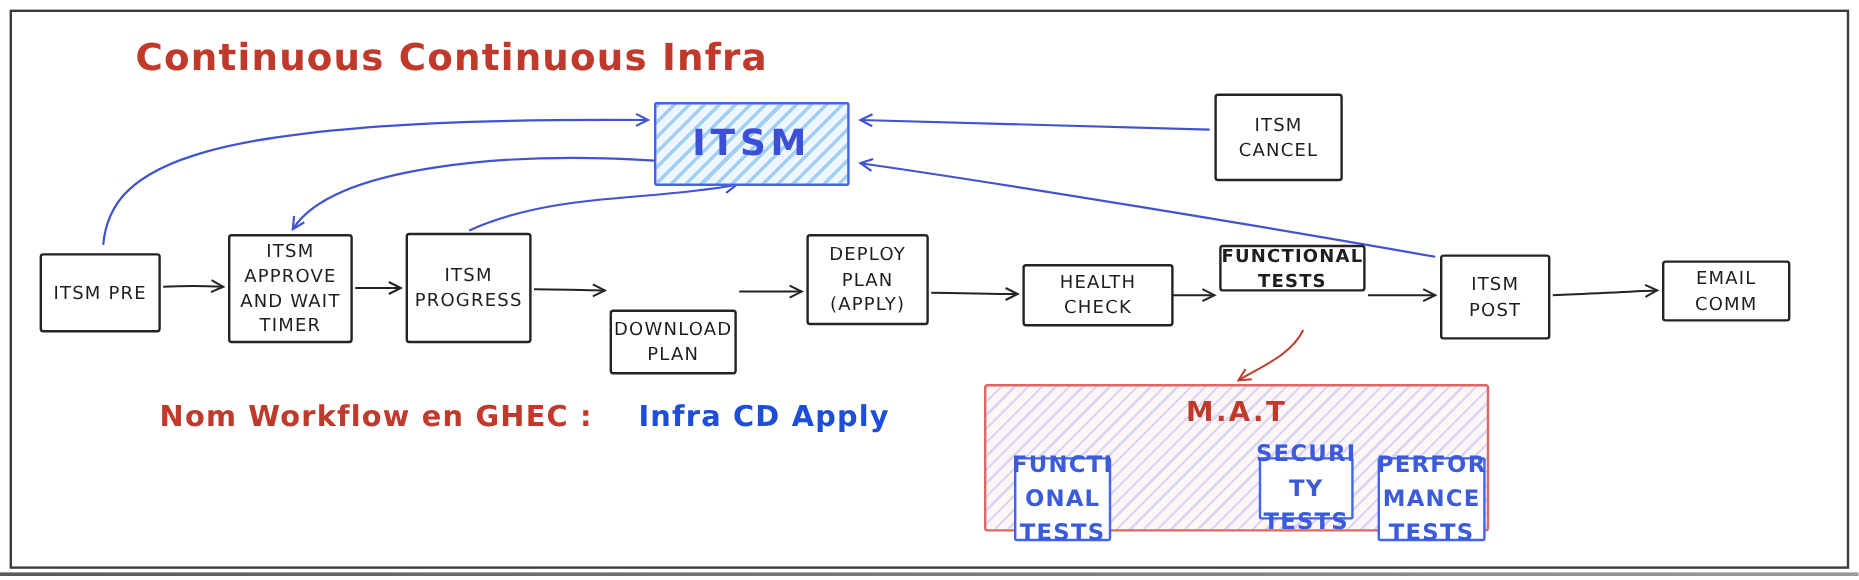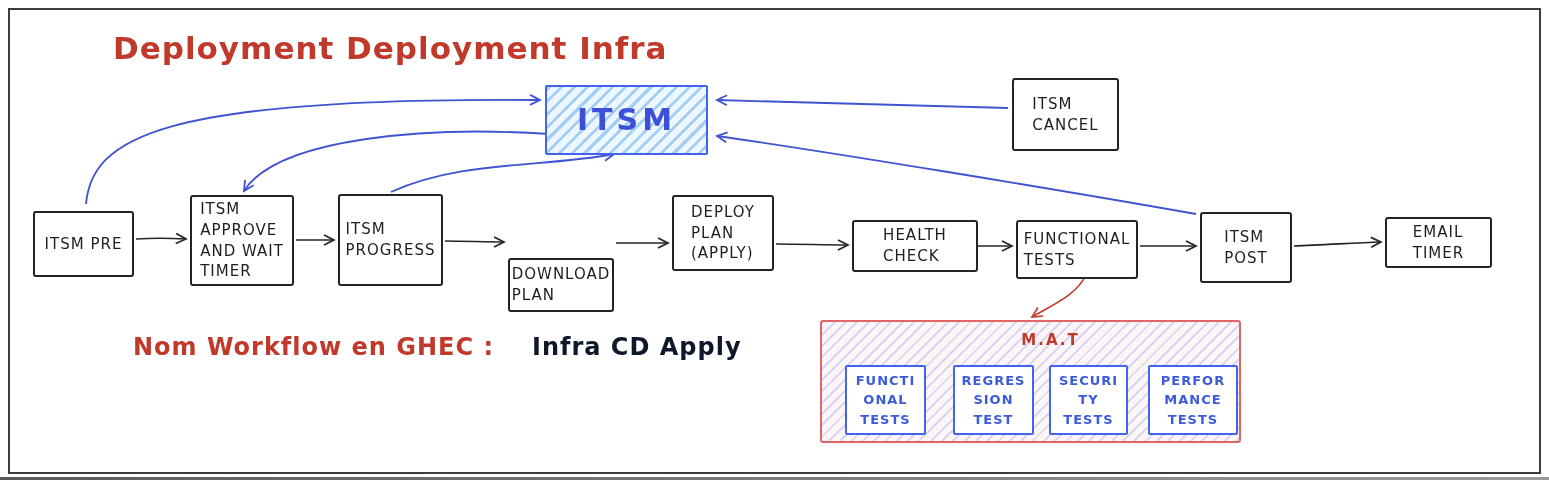--- a/index.html
+++ b/index.html
@@ -18,50 +18,50 @@
   .edges-layer { position:absolute; left:0; top:0; width:1549px; height:483px; }
   .diagram-title {
     position:absolute; left:113px; top:30px;
     font-size:31px; font-weight:bold; color:#c0392b; letter-spacing:1px;
   }
   .caption-row {
     position:absolute; left:133px; top:333px; display:flex; gap:38px;
     font-size:24px; font-weight:bold; letter-spacing:1px;
   }
   .caption-red { color:#c0392b; }
-  .caption-blue { color:#0f172a; }
+  .caption-blue { color:#1d4ed8; }
   .node {
     position:absolute; border:2px solid #242424; background:#ffffff;
-    display:flex; align-items:center; justify-content:center; text-align:left;
+    display:flex; align-items:center; justify-content:center; text-align:center;
     color:#1e1e1e; font-size:15px; letter-spacing:1px; line-height:1.38;
     border-radius:3px; box-sizing:border-box;
   }
   .lbl { white-space:pre-line; }
   .node-itsm {
     border:2px solid #4263eb;
     background-color:#eef6ff;
     background-image:repeating-linear-gradient(135deg, #a5d0f5 0 3px, rgba(0,0,0,0) 3px 9px);
     color:#3b4fd8; font-size:30px; font-weight:bold; letter-spacing:4px;
     border-radius:2px;
   }
   .mat-box {
     position:absolute; border:2px solid #e06666;
     background-color:#fdf5f6;
     background-image:repeating-linear-gradient(135deg, rgba(66,99,235,0.20) 0 2px, rgba(0,0,0,0) 2px 8px);
     border-radius:3px; box-sizing:border-box;
   }
   .mat-title {
     position:absolute; left:0; top:9px; width:100%; text-align:center;
-    color:#c0392b; font-weight:bold; font-size:15px; letter-spacing:2px;padding-left:20px;
+    color:#c0392b; font-weight:bold; font-size:23px; letter-spacing:2px;
   }
   .subnode {
     position:absolute; border:2px solid #4263eb; background:#ffffff;
     display:flex; align-items:center; justify-content:center; text-align:center;
-    color:#3b5bdb; font-size:13px; font-weight:bold; letter-spacing:1px;
-    line-height:1.5; border-radius:2px; box-sizing:border-box;
+    color:#3b5bdb; font-size:19px; font-weight:bold; letter-spacing:1px;
+    line-height:1.5; border-radius:2px; box-sizing:border-box;margin-top:16px;
   }
 </style>
 </head>
 <body>
 
 <div class="canvas">
 
   <div class="frame"></div>
 
   <svg class="edges-layer" width="1549" height="483" viewBox="0 0 1549 483" xmlns="http://www.w3.org/2000/svg">
@@ -88,21 +88,21 @@
 
     <path d="M 86 204 C 92 138, 160 97, 540 100" fill="none" stroke="#4053d0" stroke-width="1.8" marker-end="url(#ah-blue)"></path>
     <path d="M 549 134 C 430 126, 278 137, 244 191" fill="none" stroke="#4053d0" stroke-width="1.8" marker-end="url(#ah-blue)"></path>
     <path d="M 391 192 C 462 160, 540 168, 614 154" fill="none" stroke="#4053d0" stroke-width="1.8" marker-end="url(#ah-blue)"></path>
     <path d="M 1008 108 C 910 105, 812 102, 717 100" fill="none" stroke="#4053d0" stroke-width="1.8" marker-end="url(#ah-blue)"></path>
     <path d="M 1196 214 C 1060 190, 830 152, 717 136" fill="none" stroke="#4053d0" stroke-width="1.8" marker-end="url(#ah-blue)"></path>
 
     <path d="M 1086 275 C 1076 296, 1050 306, 1032 317" fill="none" stroke="#c0392b" stroke-width="1.6" marker-end="url(#ah-red)"></path>
   </svg>
 
-  <div class="diagram-title">Deployment Deployment Infra</div>
+  <div class="diagram-title">Continuous Continuous Infra</div>
 
   <div class="node node-itsm" style="left:545px; top:85px; width:163px; height:70px;">
     <span class="lbl">ITSM</span>
   </div>
 
   <div class="node" style="left:1012px; top:78px; width:107px; height:73px;">
     <span class="lbl">ITSM
 CANCEL</span>
   </div>
 
@@ -131,54 +131,49 @@
     <span class="lbl">DEPLOY
 PLAN
 (APPLY)</span>
   </div>
 
   <div class="node" style="left:852px; top:220px; width:126px; height:52px;">
     <span class="lbl">HEALTH
 CHECK</span>
   </div>
 
-  <div class="node" style="left:1016px; top:220px; width:122px; height:59px;">
+  <div class="node" style="left:1016px; top:204px; width:122px; height:39px;font-weight:bold;">
     <span class="lbl">FUNCTIONAL
 TESTS</span>
   </div>
 
   <div class="node" style="left:1200px; top:212px; width:92px; height:71px;">
     <span class="lbl">ITSM
 POST</span>
   </div>
 
   <div class="node" style="left:1385px; top:217px; width:107px; height:51px;">
     <span class="lbl">EMAIL
-TIMER</span>
+COMM</span>
   </div>
 
   <div class="caption-row">
     <span class="caption-red">Nom Workflow en GHEC :</span>
     <span class="caption-blue">Infra CD Apply</span>
   </div>
 
   <div class="mat-box" style="left:820px; top:320px; width:421px; height:123px;">
     <div class="mat-title">M.A.T</div>
 
     <div class="subnode" style="left:23px; top:43px; width:81px; height:70px;">
       <span class="lbl">FUNCTI
 ONAL
 TESTS</span>
     </div>
-    <div class="subnode" style="left:131px; top:43px; width:81px; height:70px;">
-      <span class="lbl">REGRES
-SION
-TEST</span>
-    </div>
-    <div class="subnode" style="left:227px; top:43px; width:79px; height:70px;">
+    <div class="subnode" style="left:227px; top:43px; width:79px; height:52px;">
       <span class="lbl">SECURI
 TY
 TESTS</span>
     </div>
     <div class="subnode" style="left:326px; top:43px; width:90px; height:70px;">
       <span class="lbl">PERFOR
 MANCE
 TESTS</span>
     </div>
   </div>

